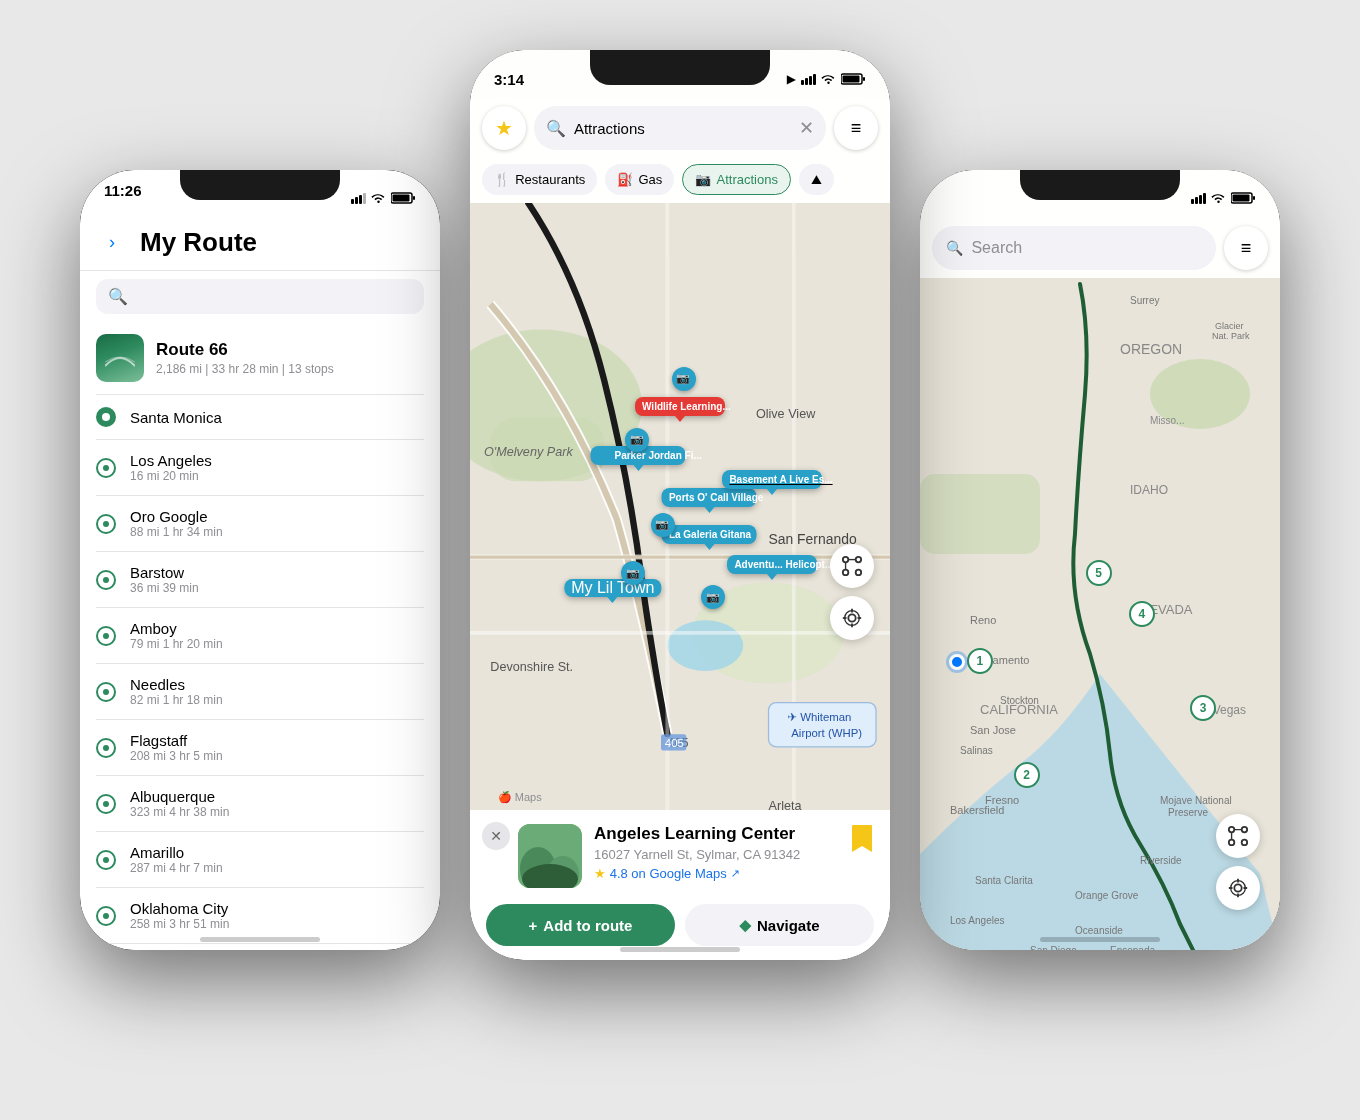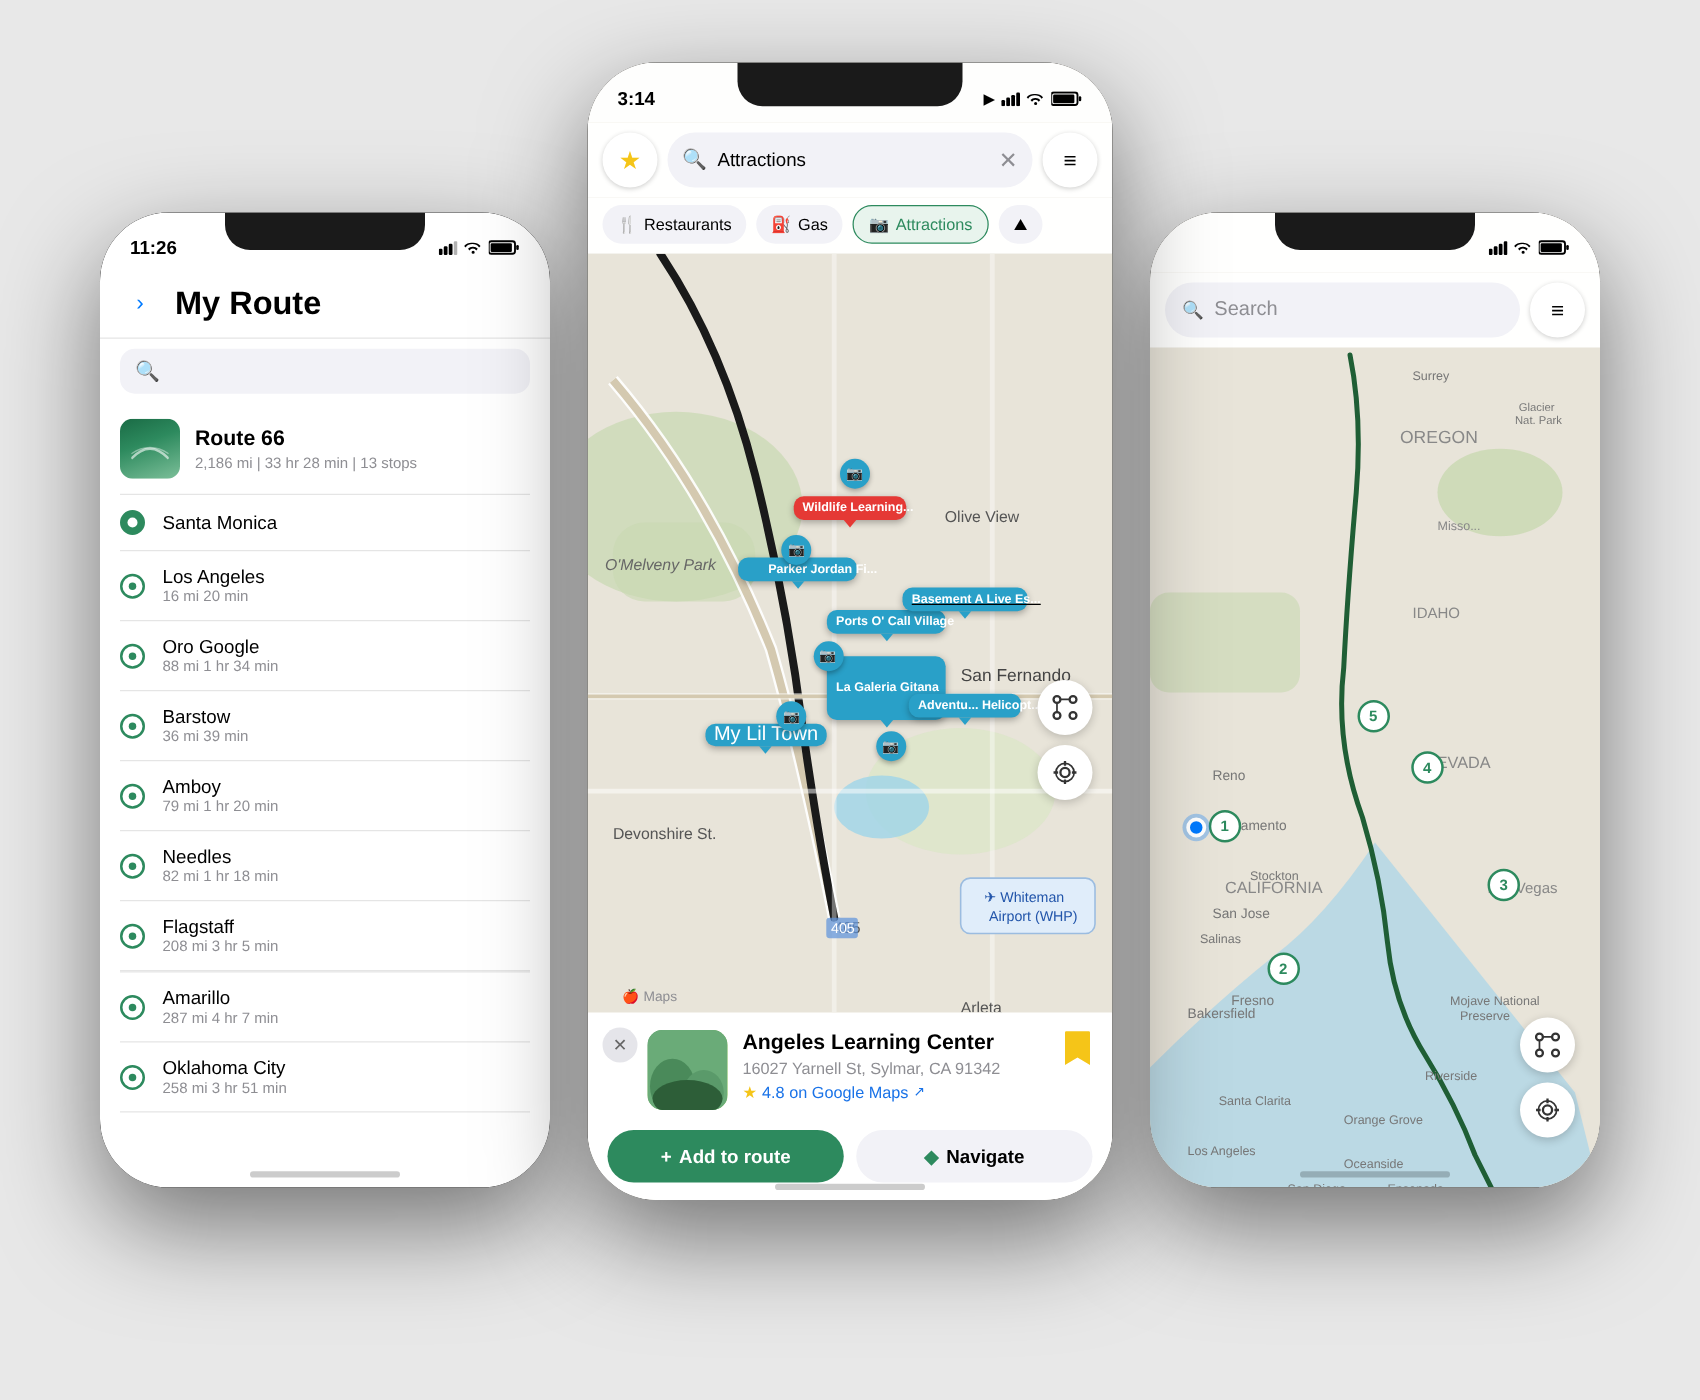--- a/index.html
+++ b/index.html
@@ -85,21 +85,20 @@
       bottom: 0;
       border-radius: 53px;
       overflow: hidden;
       background: #f5f5f5;
     }
 
     
     .status-bar {
       display: flex;
       justify-content: space-between;
-      align-items: center;
       padding: 12px 24px 4px;
       background: transparent;
       position: relative;
       z-index: 5;
       height: 48px;
     }
 
     .status-time {
       font-size: 15px;
       font-weight: 600;
@@ -669,20 +668,27 @@
 
         <div class="stop-item">
           <div class="stop-dot waypoint"></div>
           <div class="stop-info">
             <h4>Flagstaff</h4>
             <p>208 mi  3 hr 5 min</p>
           </div>
         </div>
         <div class="divider"></div>
 
+        <div class="stop-item">
+          <div class="stop-dot waypoint"></div>
+          <div class="stop-info">
+            <h4>Albuquerque</h4>
+            <p>323 mi  4 hr 38 min</p>
+          </div>
+        </div>
         <div class="divider"></div>
 
         <div class="stop-item">
           <div class="stop-dot waypoint"></div>
           <div class="stop-info">
             <h4>Amarillo</h4>
             <p>287 mi  4 hr 7 min</p>
           </div>
         </div>
         <div class="divider"></div>
@@ -817,21 +823,21 @@
           <div style="background:#29a0c8;color:#fff;border-radius:8px;padding:4px 7px;font-size:10px;font-weight:600;white-space:nowrap;box-shadow:0 2px 6px rgba(0,0,0,0.3);max-width:95px;text-align:center;">Ports O' Call Village</div>
           <div style="width:0;height:0;border-left:5px solid transparent;border-right:5px solid transparent;border-top:6px solid #29a0c8;margin:0 auto;"></div>
         </div>
 
         <div style="position:absolute; top:44%; left:72%; transform:translateX(-50%);text-decoration:underline;">
           <div style="background:#29a0c8;color:#fff;border-radius:8px;padding:4px 7px;font-size:10px;font-weight:600;white-space:nowrap;box-shadow:0 2px 6px rgba(0,0,0,0.3);max-width:100px;text-align:center;">Basement A Live Es...</div>
           <div style="width:0;height:0;border-left:5px solid transparent;border-right:5px solid transparent;border-top:6px solid #29a0c8;margin:0 auto;"></div>
         </div>
 
         <div style="position:absolute; top:53%; left:57%; transform:translateX(-50%);">
-          <div style="background:#29a0c8;color:#fff;border-radius:8px;padding:20px 7px;font-size:10px;font-weight:600;white-space:nowrap;box-shadow:0 2px 6px rgba(0,0,0,0.3);max-width:95px;text-align:center;">La Galeria Gitana</div>
+          <div style="background:#29a0c8;color:#fff;border-radius:8px;padding:4px 7px;font-size:10px;font-weight:600;white-space:nowrap;box-shadow:0 2px 6px rgba(0,0,0,0.3);max-width:95px;text-align:center;">La Galeria Gitana</div>
           <div style="width:0;height:0;border-left:5px solid transparent;border-right:5px solid transparent;border-top:6px solid #29a0c8;margin:0 auto;"></div>
         </div>
 
         <div style="position:absolute; top:62%; left:34%; transform:translateX(-50%);">
           <div style="background:#29a0c8;color:#fff;border-radius:8px;padding:0 7px;font-size:16px;font-weight:400;white-space:nowrap;box-shadow:0 2px 6px rgba(0,0,0,0.3);text-align:center;">My Lil Town</div>
           <div style="width:0;height:0;border-left:5px solid transparent;border-right:5px solid transparent;border-top:6px solid #29a0c8;margin:0 auto;"></div>
         </div>
 
         <div style="position:absolute; top:58%; left:72%; transform:translateX(-50%);">
           <div style="background:#29a0c8;color:#fff;border-radius:8px;padding:4px 7px;font-size:10px;font-weight:600;white-space:nowrap;box-shadow:0 2px 6px rgba(0,0,0,0.3);max-width:90px;text-align:center;">Adventu... Helicopt...</div>

